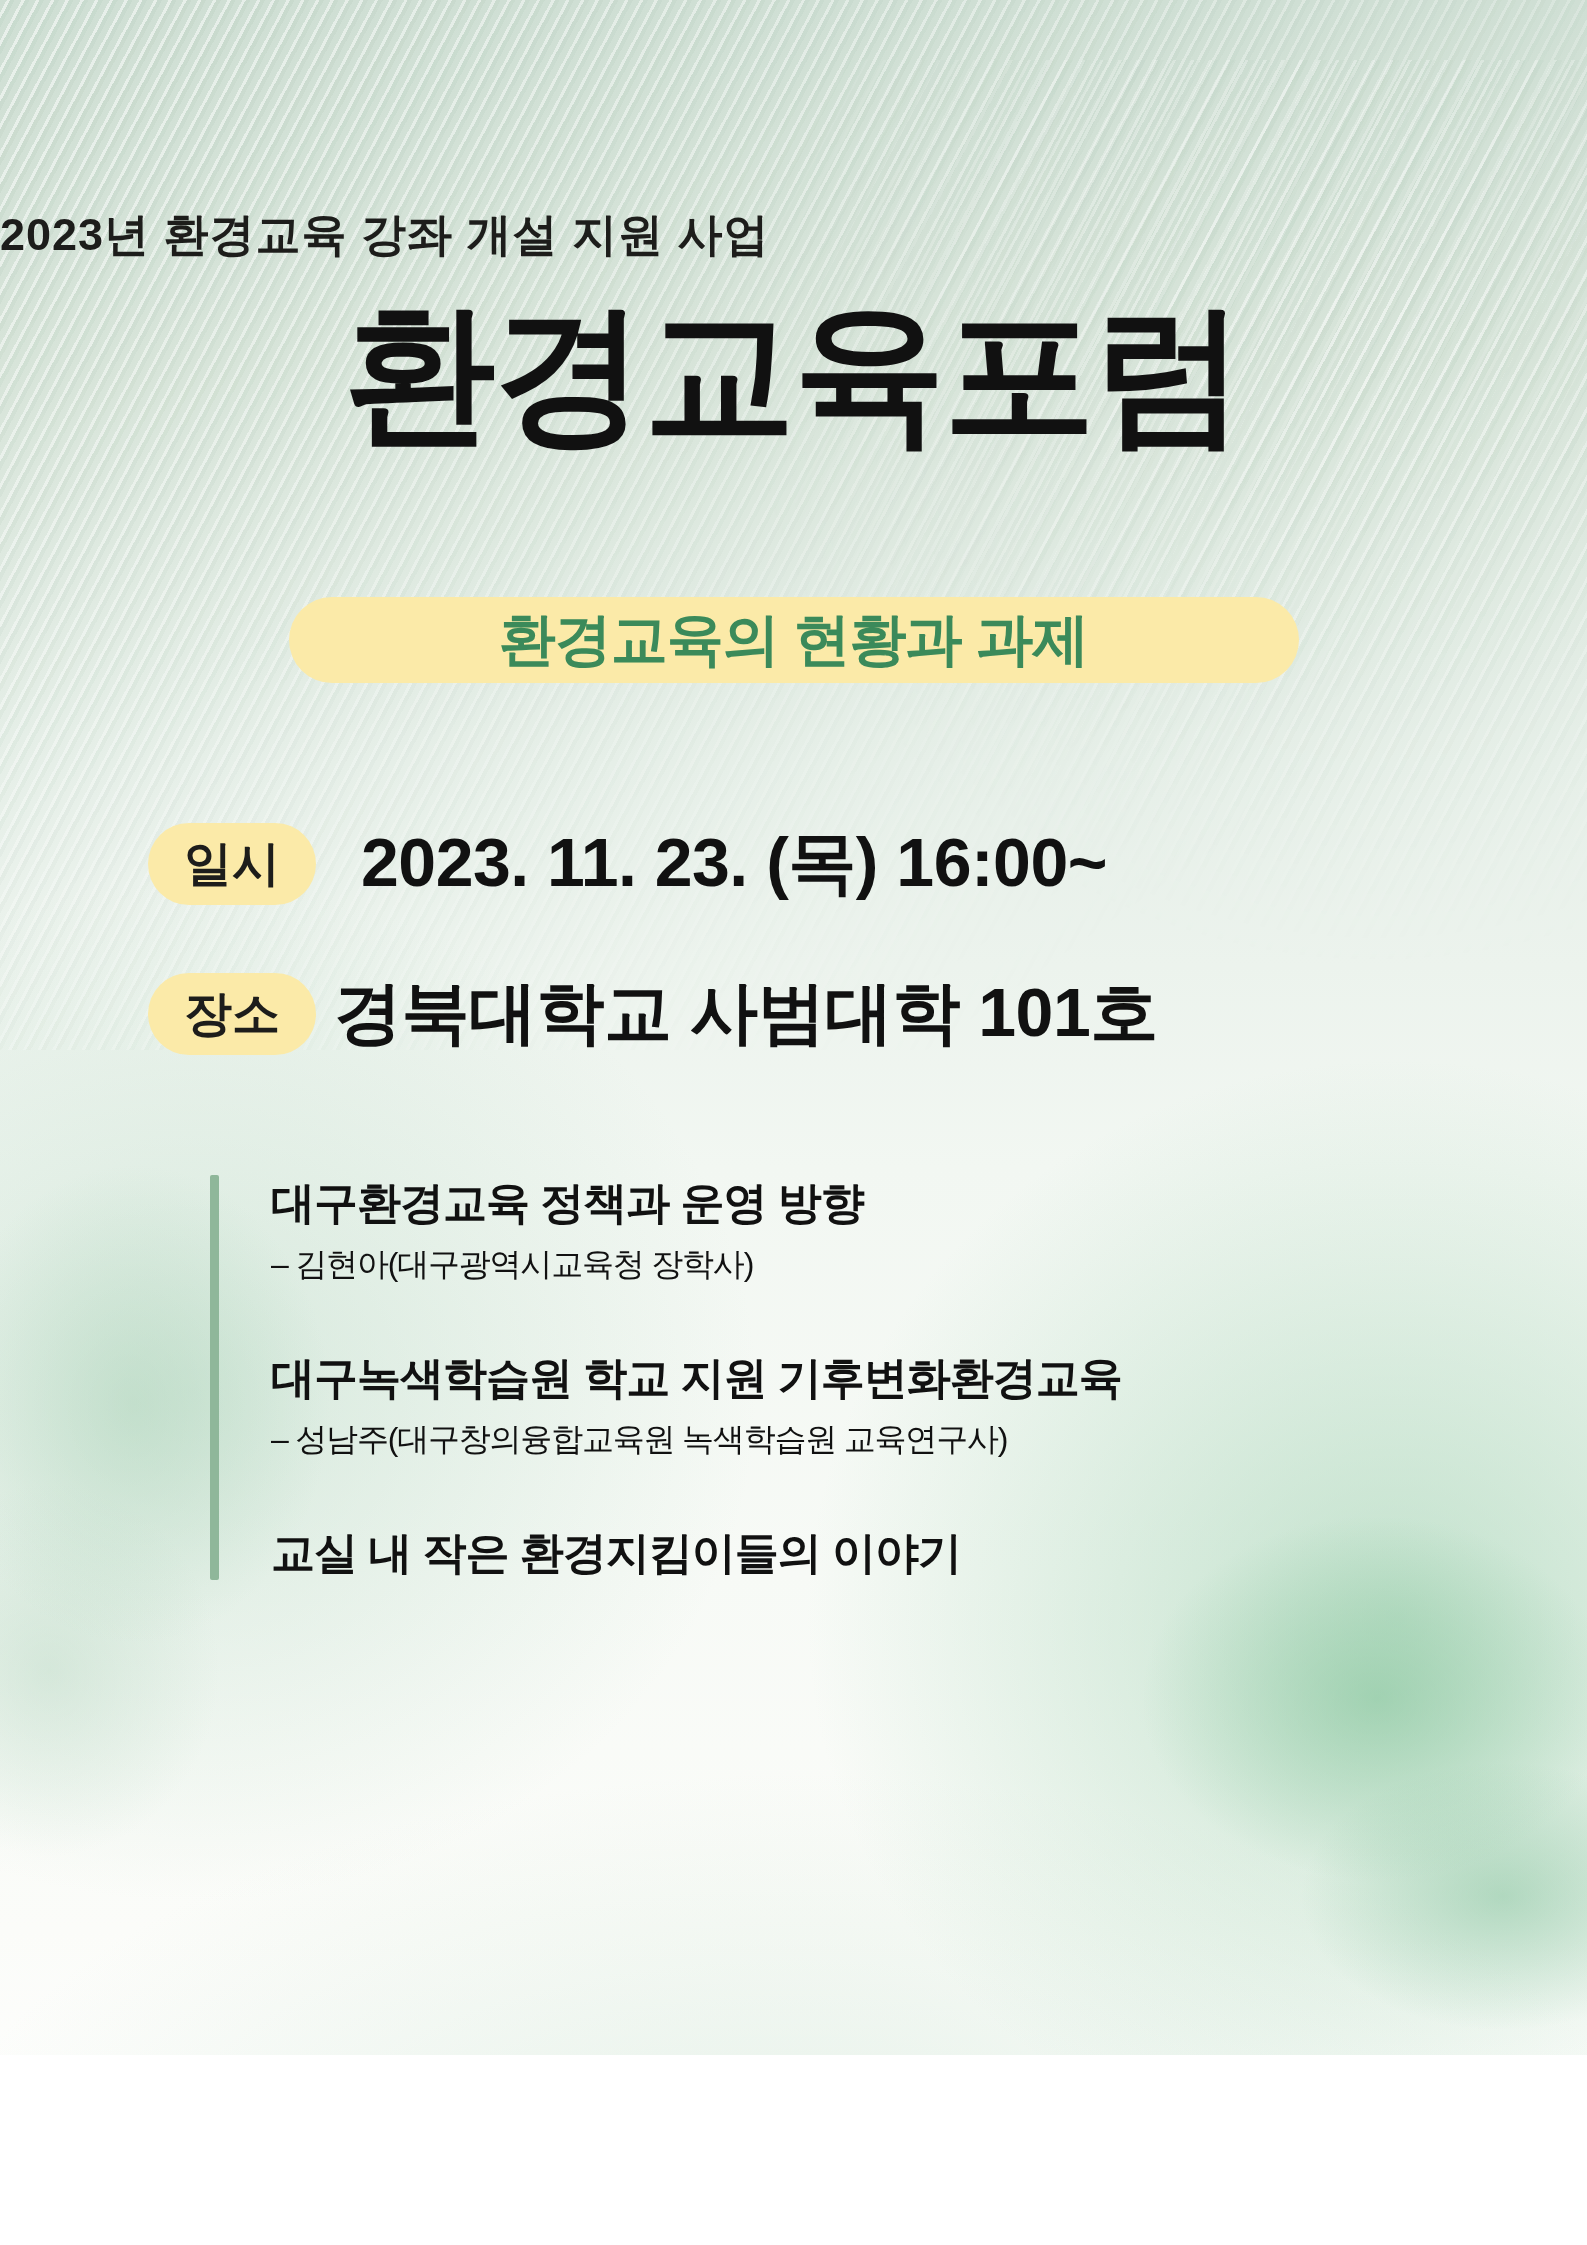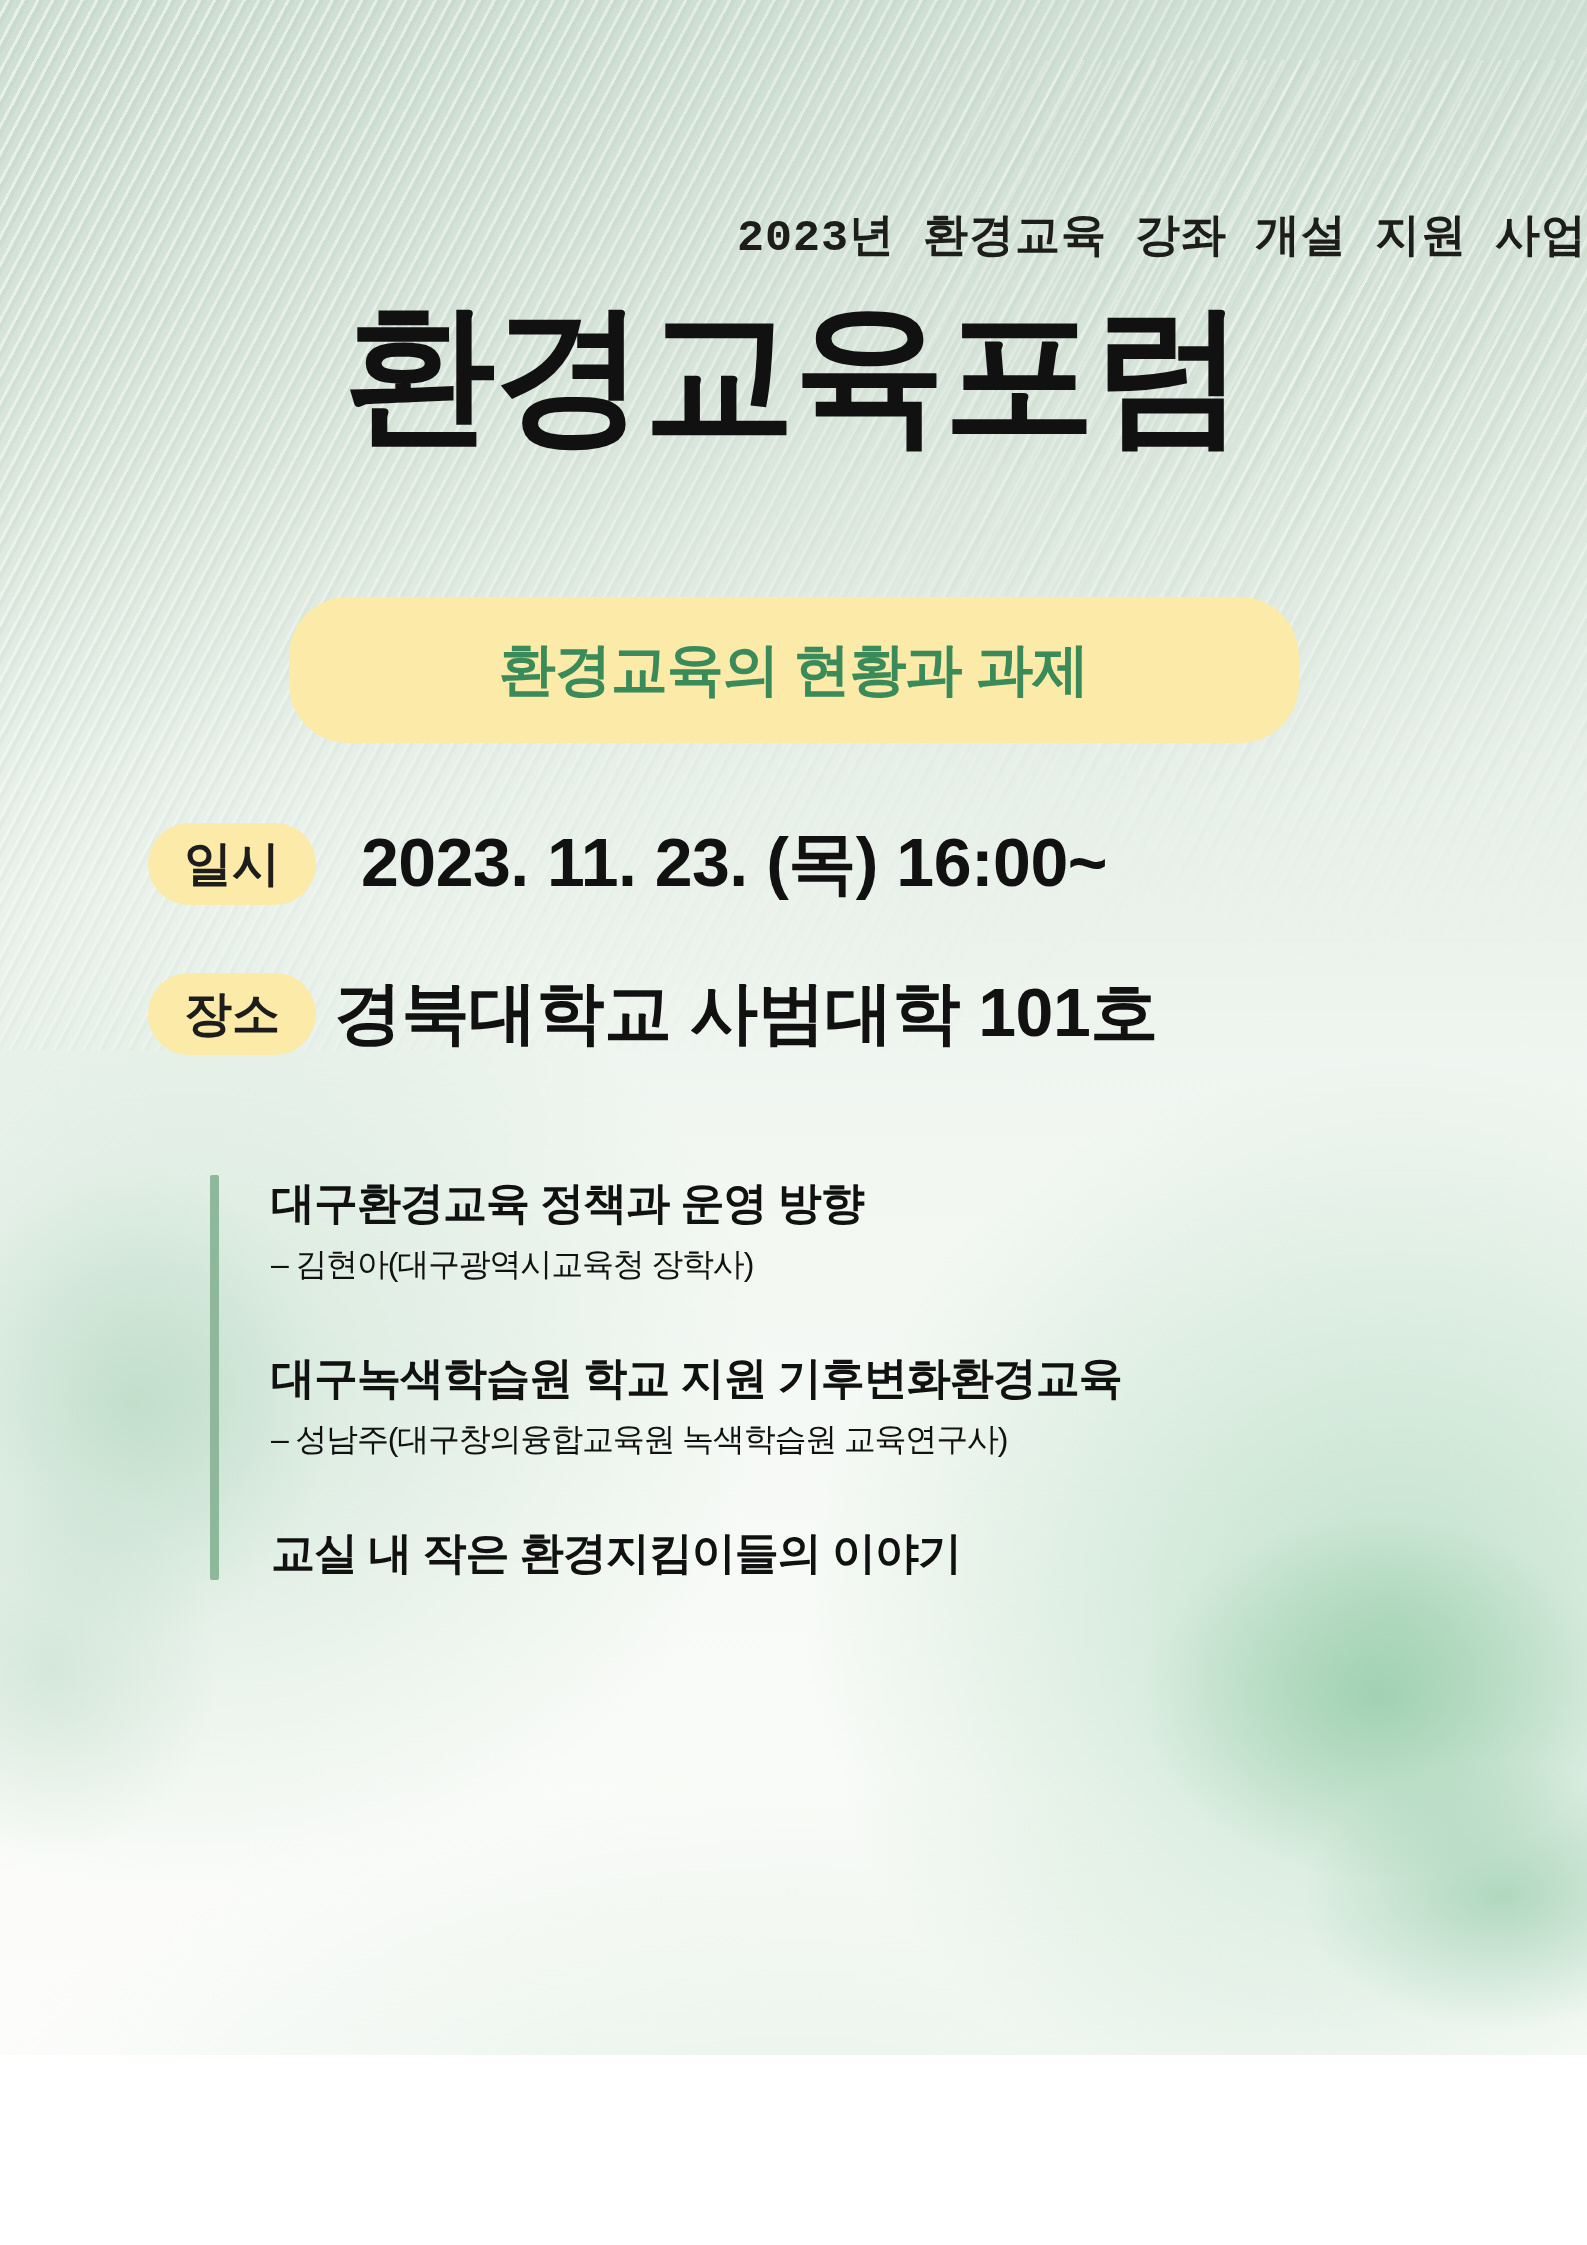--- a/index.html
+++ b/index.html
@@ -101,26 +101,25 @@
   .content {
     position: relative;
     z-index: 3;
   }
 
   .eyebrow {
     position: absolute;
     left: 0;
     right: 0;
     top: 205px;
-    text-align: right;
+    text-align: left;
     font-size: 45px;
     font-weight: bold;
     letter-spacing: 1px;
     color: #1d1d1b;
-    font-family: Liberation Mono, monospace;
   }
 
   .main-title {
     position: absolute;
     left: 0;
     right: 0;
     top: 290px;
     text-align: center;
     font-size: 152px;
     font-weight: bold;
@@ -128,21 +127,21 @@
     color: #111111;
     line-height: 1.1;
   }
 
   .subtitle-pill {
     position: absolute;
     left: 50%;
     transform: translateX(-50%);
     top: 597px;
     width: 1010px;
-    height: 146px;
+    height: 86px;
     border-radius: 59px;
     background: #fbeaa8;
     display: flex;
     align-items: center;
     justify-content: center;
   }
   .subtitle-pill span {
     font-size: 57px;
     font-weight: bold;
     color: #3b8a5a;

